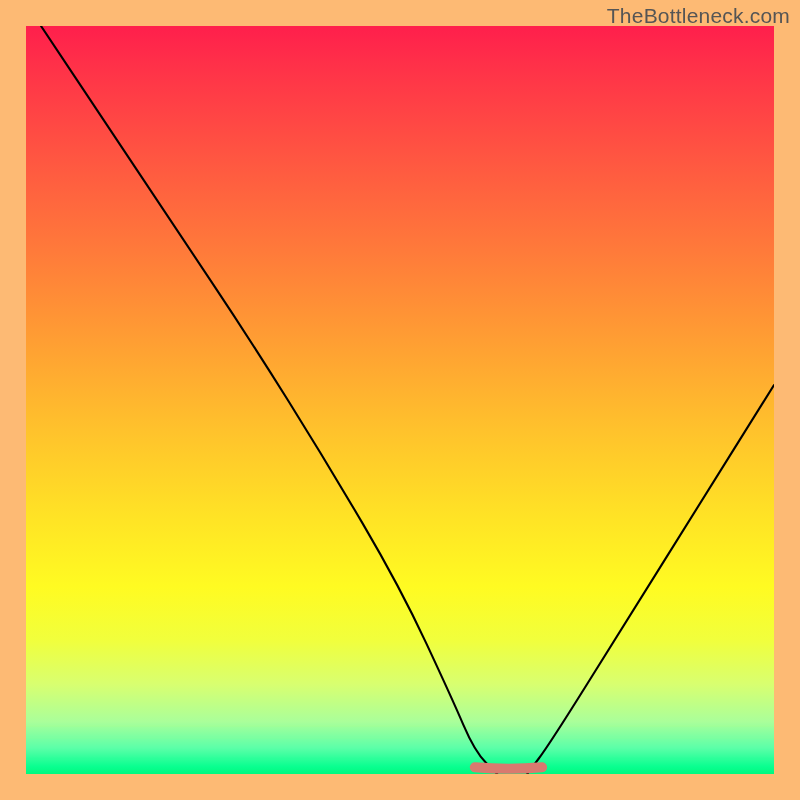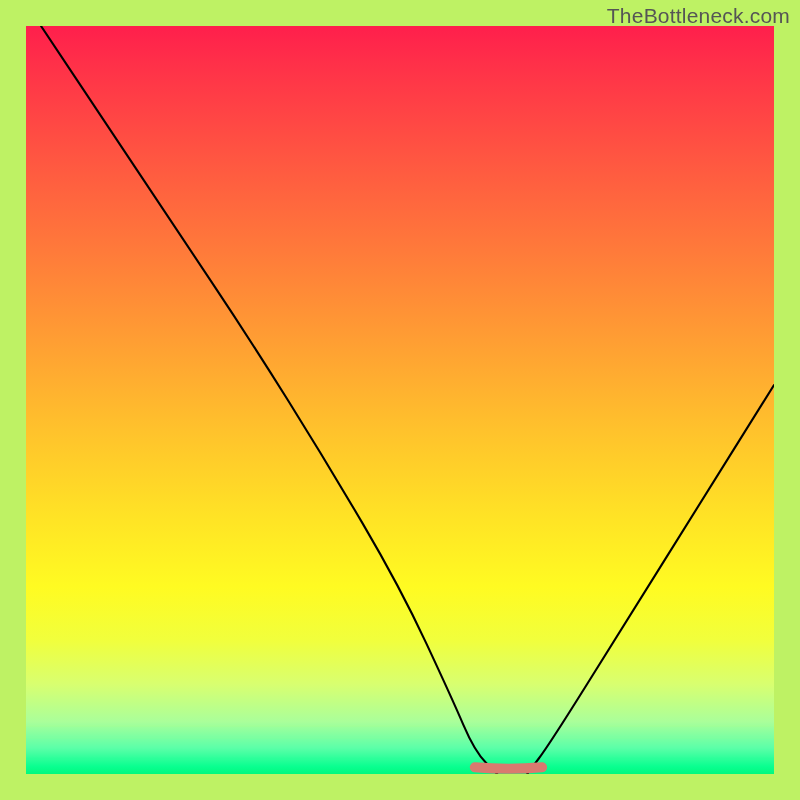--- a/index.html
+++ b/index.html
@@ -8,21 +8,21 @@
     width: 800px;
     height: 800px;
     background: #000;
     overflow: hidden;
     font-family: Arial, Helvetica, sans-serif;
   }
   .outer {
     position: relative;
     width: 800px;
     height: 800px;
-    background: #bef264;
+    background: #fdba74;
   }
   .watermark {
     position: absolute;
     top: 4px;
     right: 10px;
     color: #555;
     font-size: 21px;
     font-weight: 500;
     letter-spacing: 0.2px;
     z-index: 10;

